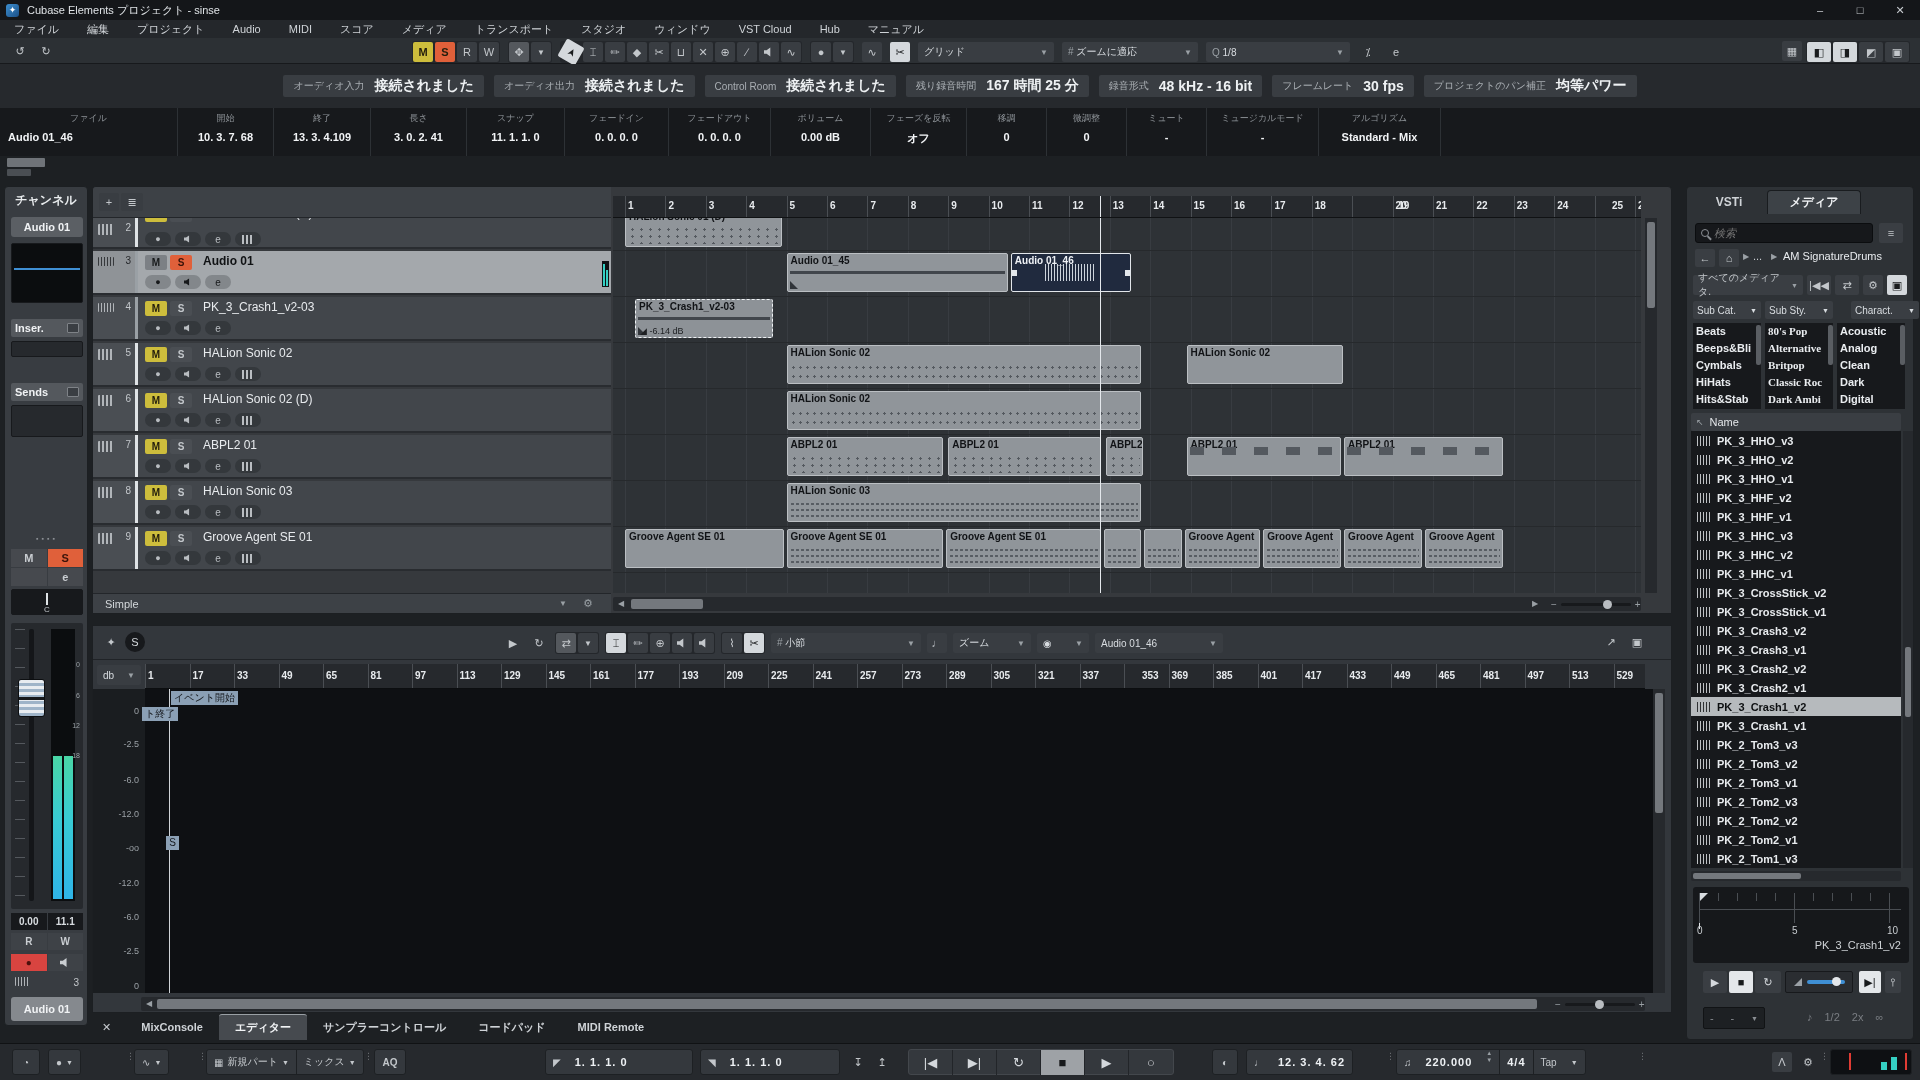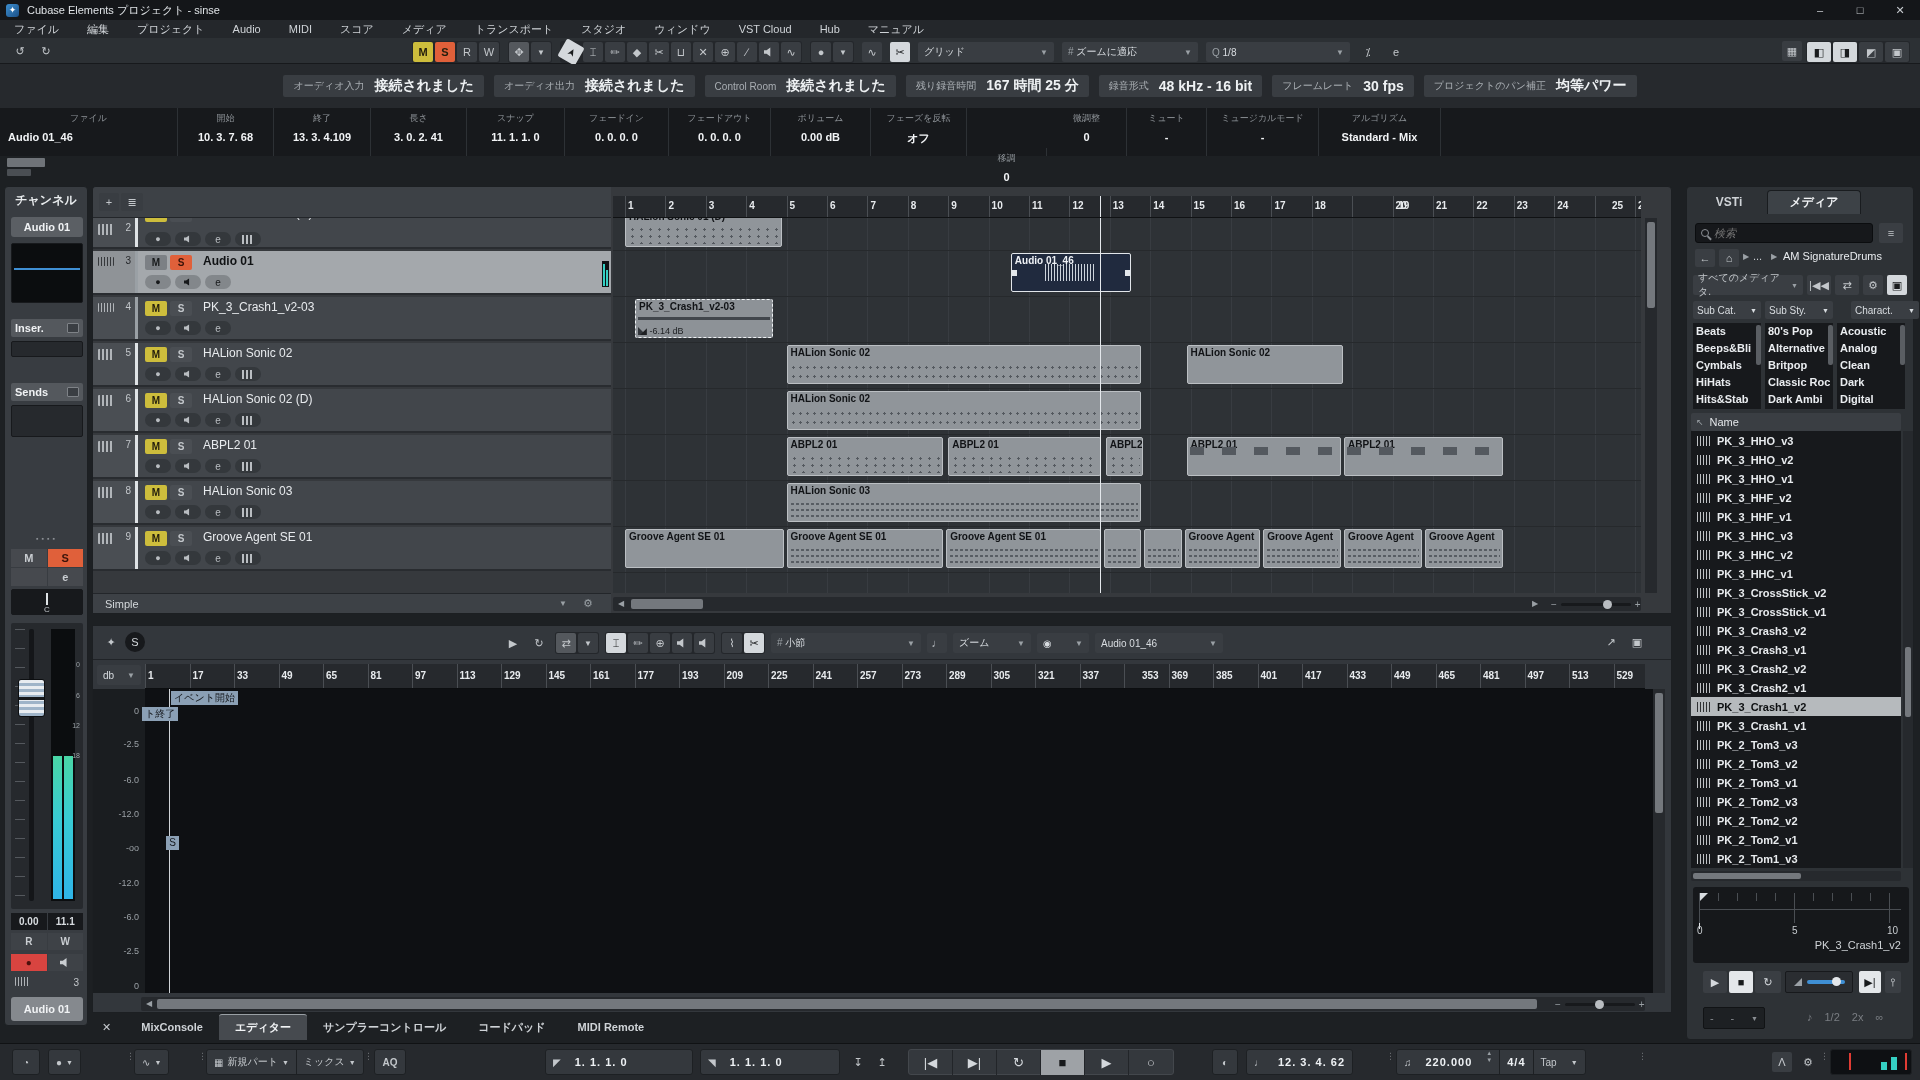--- a/index.html
+++ b/index.html
@@ -291,21 +291,21 @@
       <div class="v">0. 0. 0. 0</div>
     </div>
     <div class="ifield" style="width: 100px;">
       <div class="l">ボリューム</div>
       <div class="v">0.00 dB</div>
     </div>
     <div class="ifield" style="width: 96px;">
       <div class="l">フェーズを反転</div>
       <div class="v">オフ</div>
     </div>
-    <div class="ifield" style="width: 80px; margin-top: 40px;">
+    <div class="ifield" style="width: 80px;">
       <div class="l">移調</div>
       <div class="v">0</div>
     </div>
     <div class="ifield" style="width: 80px;">
       <div class="l">微調整</div>
       <div class="v">0</div>
     </div>
     <div class="ifield" style="width: 80px;">
       <div class="l">ミュート</div>
       <div class="v">-</div>
@@ -599,20 +599,25 @@
       <div class="lanesep" style="top: 78px;"></div>
       <div class="lanesep" style="top: 124px;"></div>
       <div class="lanesep" style="top: 170px;"></div>
       <div class="lanesep" style="top: 216px;"></div>
       <div class="lanesep" style="top: 262px;"></div>
       <div class="lanesep" style="top: 308px;"></div>
       <div class="lanesep" style="top: 354px;"></div>
       <div class="ev" style="left: 12px; width: 156.56px; top: -9px; height: 38px;">
         <div class="t">HALion Sonic 01 (D)</div>
         <div class="pat pat-dots"></div>
+      </div>
+      <div class="ev" style="left: 173.6px; width: 221.2px; top: 35px; height: 39px;">
+        <div class="t">Audio 01_45</div>
+        <div class="pat pat-wave"></div>
+        <div class="fadetri"></div>
       </div>
       <div class="ev sel-ev" style="left: 397.82px; width: 120.2px; top: 35px; height: 39px;">
         <div class="t">Audio 01_46</div>
         <div class="pat pat-selwave"></div>
       </div>
       <div class="ev dashed" style="left: 22.1px; width: 138.38px; top: 81px; height: 39px;">
         <div class="t">PK_3_Crash1_v2-03</div>
         <div class="pat pat-wave"></div>
         <div class="fadetri"></div>
         <div class="sub">◢ -6.14 dB</div>
@@ -978,21 +983,21 @@
         <div class="it">Beeps&amp;Bli</div>
         <div class="it">Cymbals</div>
         <div class="it">HiHats</div>
         <div class="it">Hits&amp;Stab</div>
         <div class="sb"></div>
       </div>
       <div class="fcolhead" style="left: 78px;">
         <span>Sub Sty.</span>
         <span class="car" style="font-size: 7px;">▼</span>
       </div>
-      <div class="fcol" style="left: 78px;">
+      <div class="fcol" style="left: 78px; font-family: Liberation Serif, serif;">
         <div class="it">80's Pop</div>
         <div class="it">Alternative</div>
         <div class="it">Britpop</div>
         <div class="it">Classic Roc</div>
         <div class="it">Dark Ambi</div>
         <div class="sb"></div>
       </div>
       <div class="fcolhead" style="left: 164px;">
         <span>Charact.</span>
         <span class="car" style="font-size: 7px;">▼</span>

